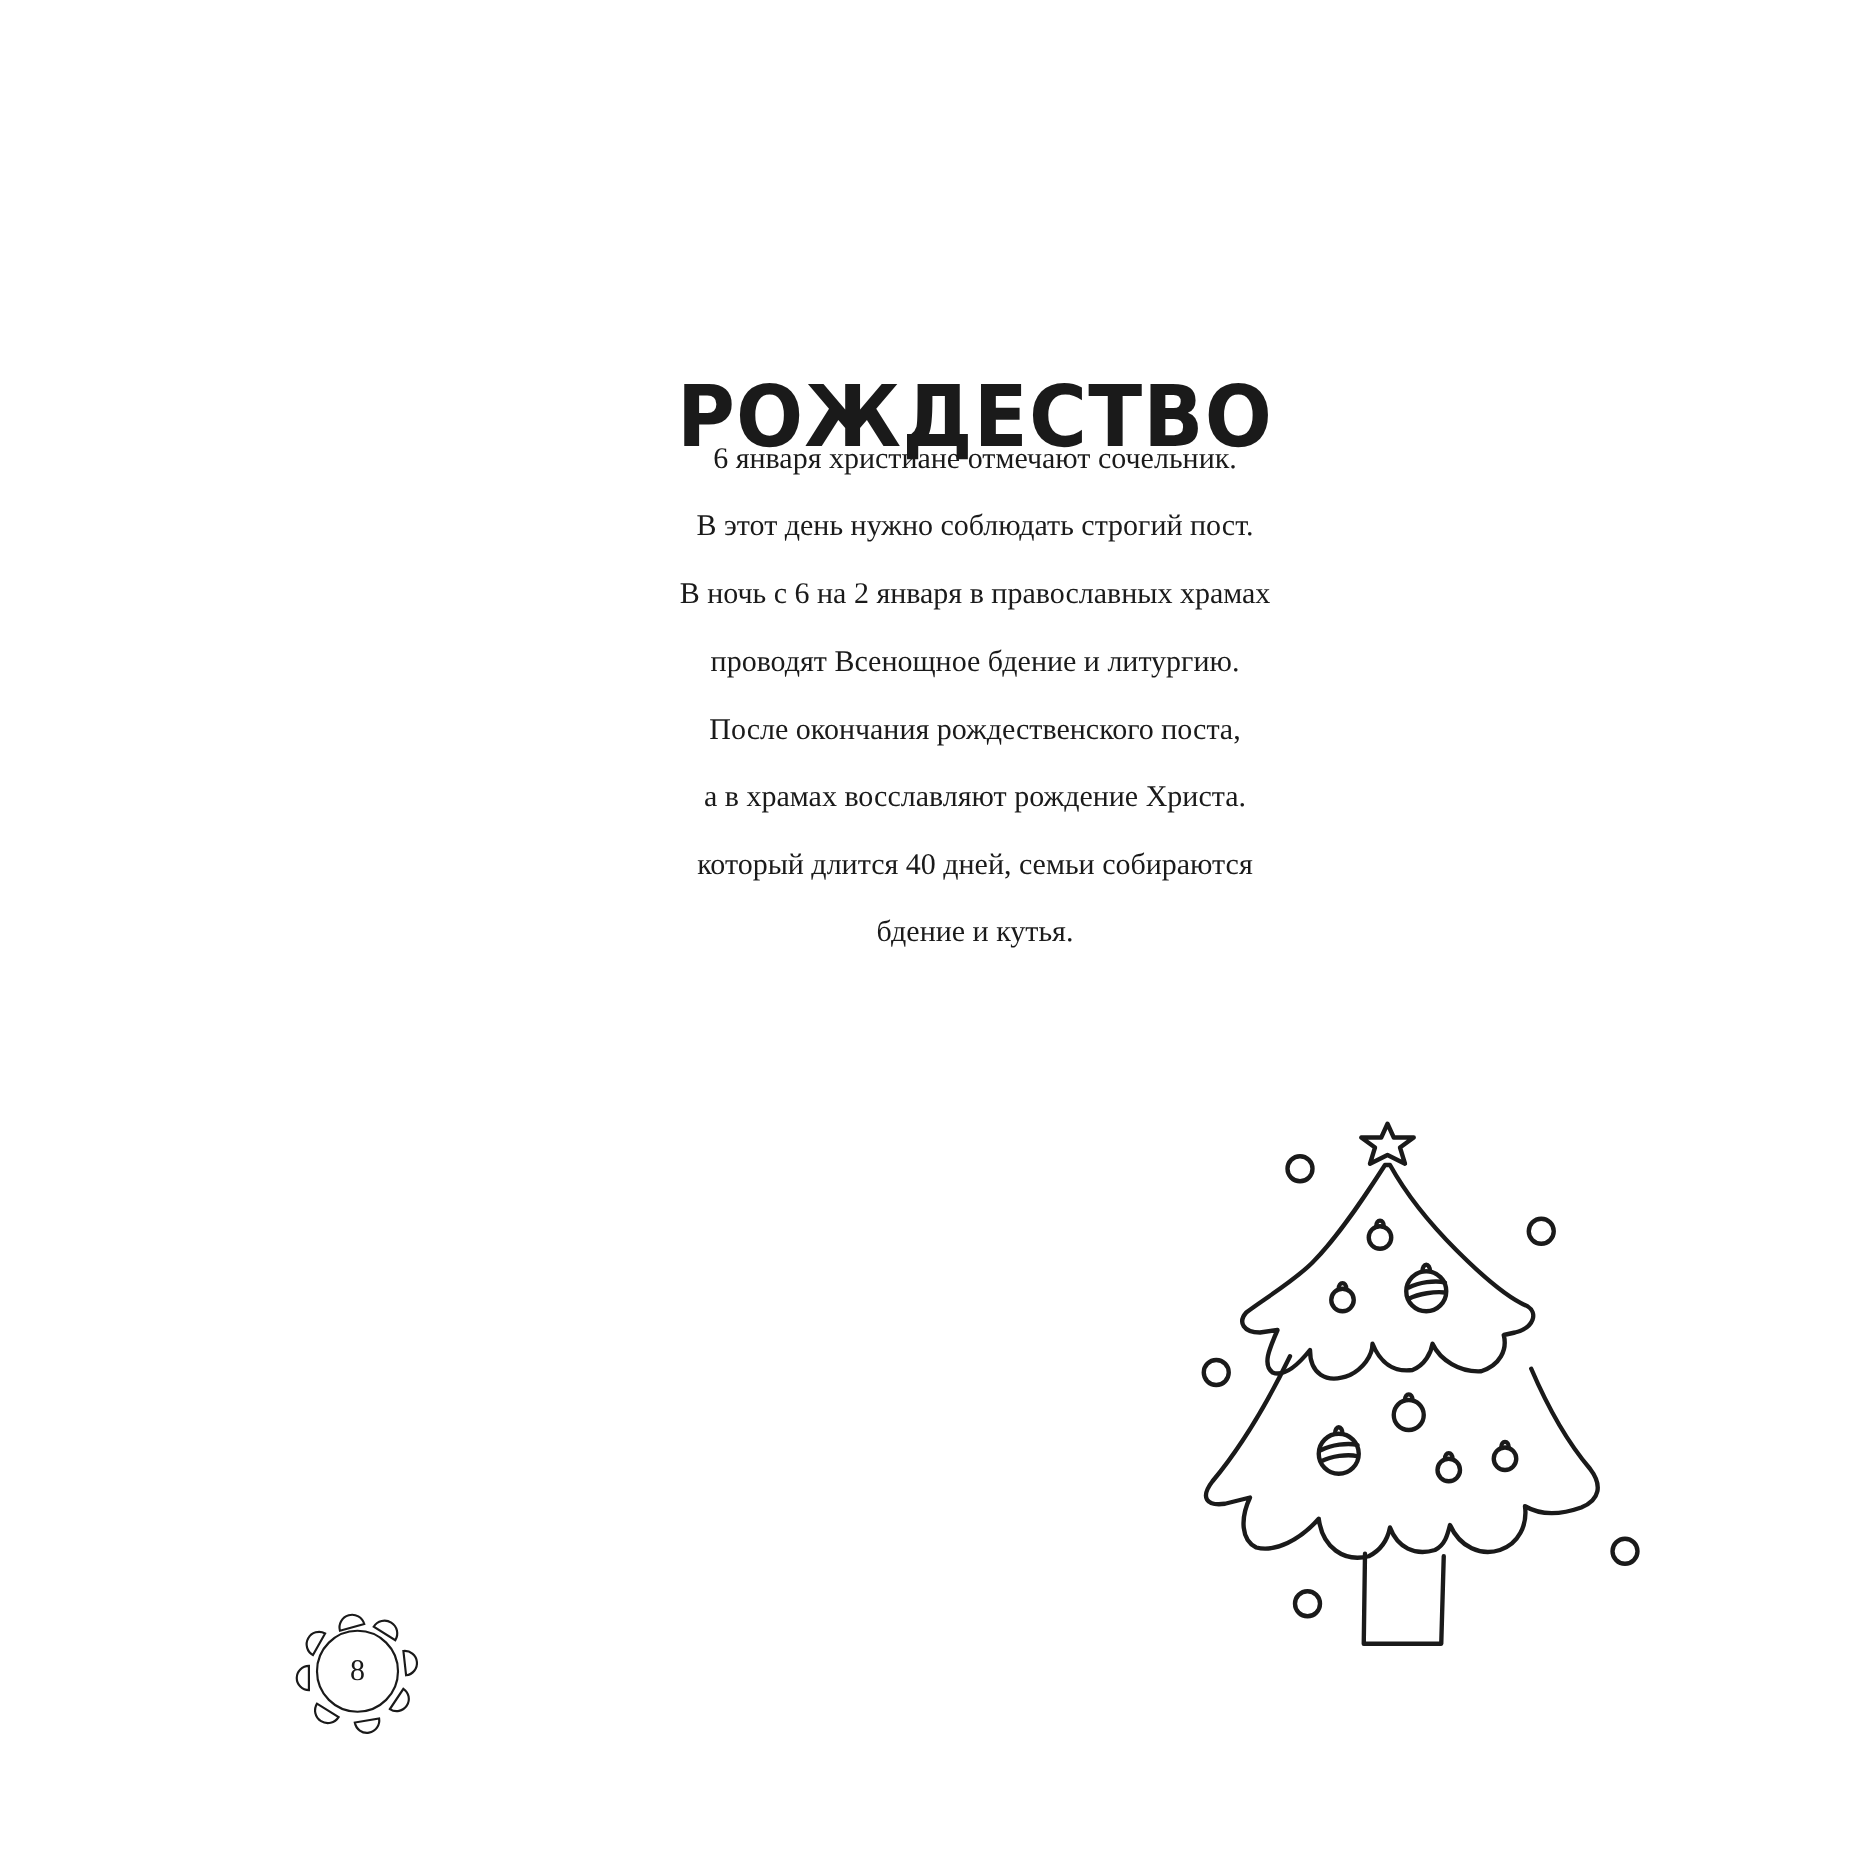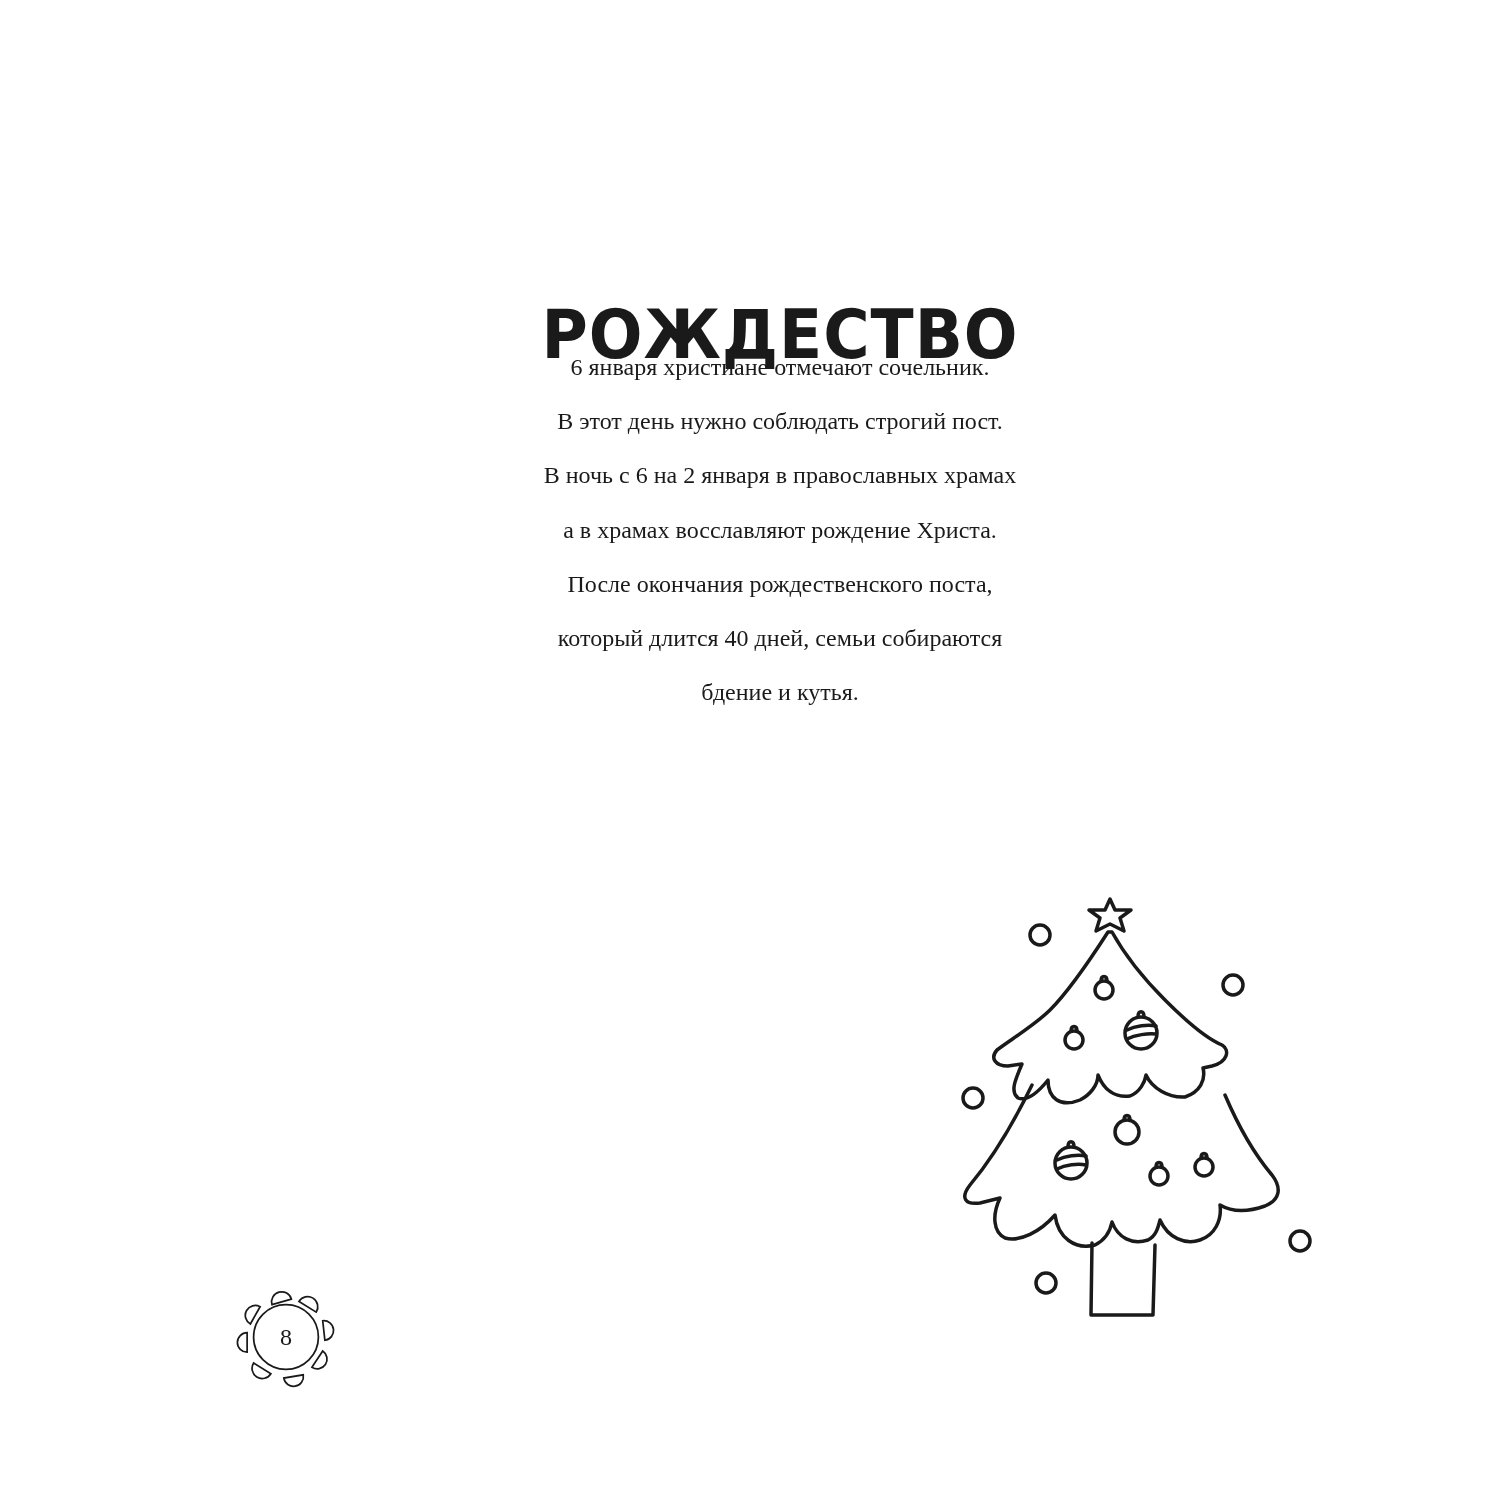--- a/index.html
+++ b/index.html
@@ -74,22 +74,23 @@
   </style>
 </head>
 <body>
 
 <h1 class="page-title">РОЖДЕСТВО</h1>
 
 <div class="body-text">
   <span class="line">6 января христиане отмечают сочельник.</span>
   <span class="line">В этот день нужно соблюдать строгий пост.</span>
   <span class="line">В ночь с 6 на 2 января в православных храмах</span>
+  <span class="line">проводят Всенощное бдение и литургию.</span>
+  <span class="line">После окончания рождественского поста,</span>
   <span class="line">а в храмах восславляют рождение Христа.</span>
-  <span class="line">После окончания рождественского поста,</span>
   <span class="line">который длится 40 дней, семьи собираются</span>
   <span class="line">бдение и кутья.</span>
 </div>
 
 <div class="tree">
   <svg width="380" height="440" viewBox="950 885 380 440" fill="none" stroke="#1a1a1a" stroke-width="3.5" stroke-linecap="round" stroke-linejoin="round">
 
     <path d="M1110,899 L1115,910 L1131,910 L1120,918 L1124,931 L1110,924 L1096,931 L1100,918 L1089,910 L1105,910 Z"></path>
 
     <path d="M1108,932

